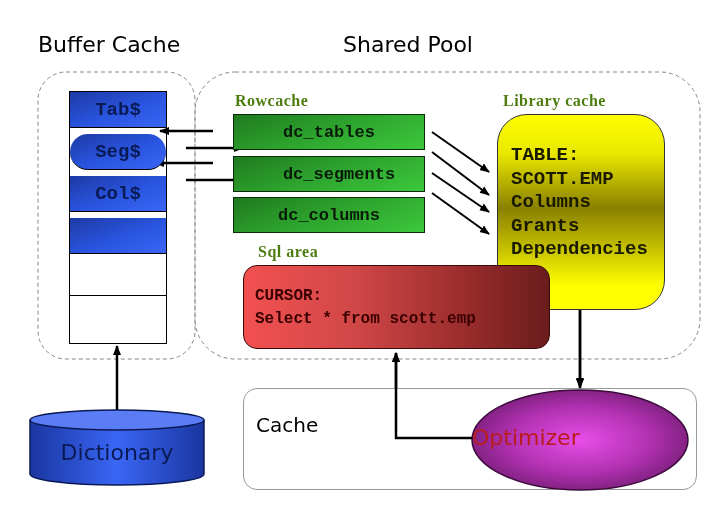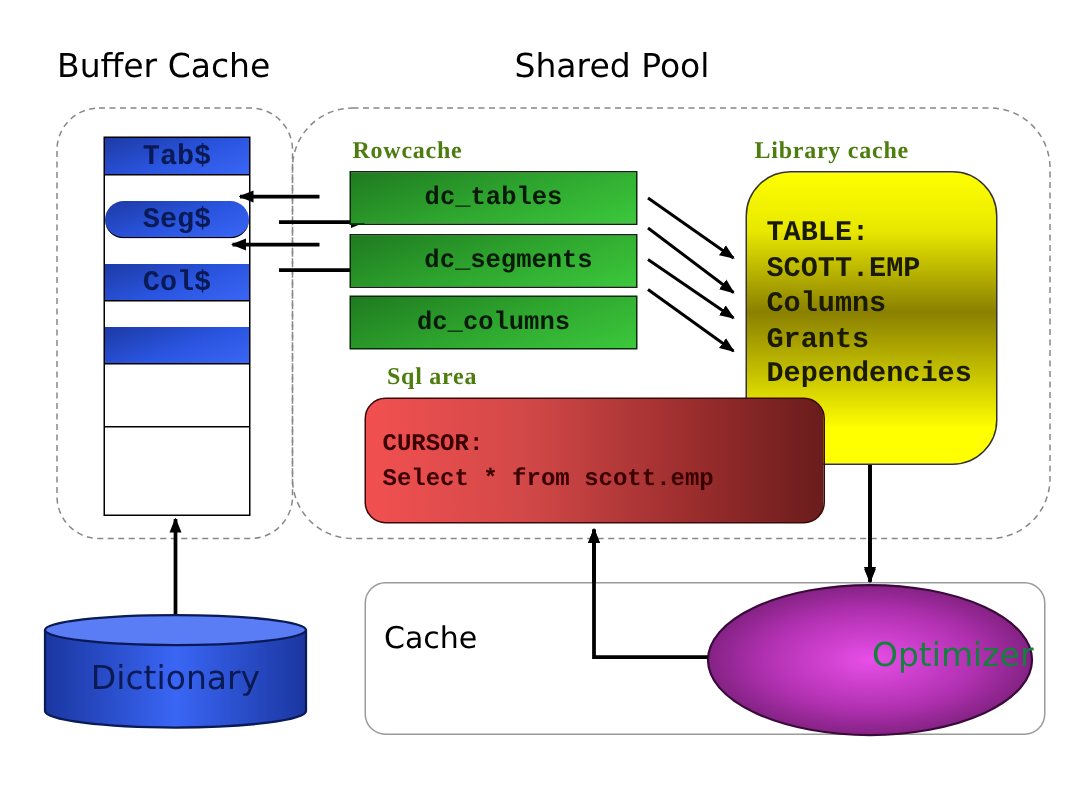--- a/index.html
+++ b/index.html
@@ -1,20 +1,20 @@
 <!DOCTYPE html>
 <html><head>
 <meta charset="utf-8">
 <style>
   html, body { margin: 0; padding: 0; background: #ffffff; }
   body { width: 720px; height: 523px; position: relative; overflow: hidden; font-family: "DejaVu Sans", sans-serif; }
   .abs { position: absolute; }
   .title { font-family: "DejaVu Sans", sans-serif; font-size: 22px; color: #000; }
   .label-grey { font-family: Liberation Serif, serif; font-size: 16px; color: #4d7c0f; font-weight: bold; letter-spacing: 0.5px; }
-  .bc-cell { position: absolute; left: 0; width: 96px; height: 25px; box-sizing: border-box; border-bottom: 1.5px solid #000;
+  .bc-cell { position: absolute; left: 0; width: 96px; height: 36px; box-sizing: border-box; border-bottom: 1.5px solid #000;
              display: flex; align-items: center; justify-content: center; font-family: "Liberation Mono", monospace; font-weight: bold; font-size: 19px; color: #0a1a55; }
   .bc-blue { background: linear-gradient(160deg, #1d3aa5 0%, #2a55e0 55%, #3a66f5 100%); }
   .bc-white { background: #ffffff; }
   .dc-box { position: absolute; left: 233px; width: 192px; height: 36px; box-sizing: border-box; border: 1.5px solid #0a2a0a;
             background: linear-gradient(160deg, #1f7a1f 0%, #2ea52e 50%, #3cc83c 100%);
             display: flex; align-items: center; justify-content: center; font-family: "Liberation Mono", monospace; font-weight: bold; font-size: 17px; color: #0a1a0a; }
   .lib-box { position: absolute; left: 497px; top: 114px; width: 168px; height: 196px; box-sizing: border-box; border: 1.5px solid #333;
              border-radius: 30px 30px 30px 30px;
              background: linear-gradient(180deg, #ffff00 0%, #e8e800 20%, #8a8000 48%, #c8c400 70%, #ffff00 88%, #ffff00 100%); }
   .lib-line { font-family: "Liberation Mono", monospace; font-weight: bold; font-size: 19px; color: #1a1a00; line-height: 23.5px; }
@@ -109,21 +109,21 @@
 
 <div class="user-box">
   <div style="position:absolute; left:12px; top:22px;">
     <div class="user-text">Cache</div>
   </div>
 </div>
 
 <svg class="abs" style="left:470px; top:388px;" width="222" height="104">
   <ellipse cx="110" cy="52" rx="108" ry="50" fill="url(#optGrad)" stroke="#3a0a3a" stroke-width="1.5"></ellipse>
 </svg>
-<div class="abs" style="left:472px; top:425px; width:217px; text-align:right; font-family:'DejaVu Sans', sans-serif; font-size:22px; color:#15803d;">Optimizer</div>
+<div class="abs" style="left:472px; top:425px; width:217px; text-align:left; font-family:'DejaVu Sans', sans-serif; font-size:22px; color:#b91c1c;">Optimizer</div>
 
 <svg class="abs" style="left:0; top:0; pointer-events:none;" width="720" height="523">
   <defs>
     <marker id="arrowhead2" markerWidth="10" markerHeight="10" refX="9" refY="5" orient="auto" markerUnits="userSpaceOnUse">
       <path d="M0,1 L10,5 L0,9 Z" fill="#000"></path>
     </marker>
   </defs>
   <polyline points="472,438 396,438 396,353" fill="none" stroke="#000" stroke-width="2.5" marker-end="url(#arrowhead2)"></polyline>
   <line x1="580" y1="310" x2="580" y2="388" stroke="#000" stroke-width="2.5" marker-end="url(#arrowhead2)"></line>
 </svg>

